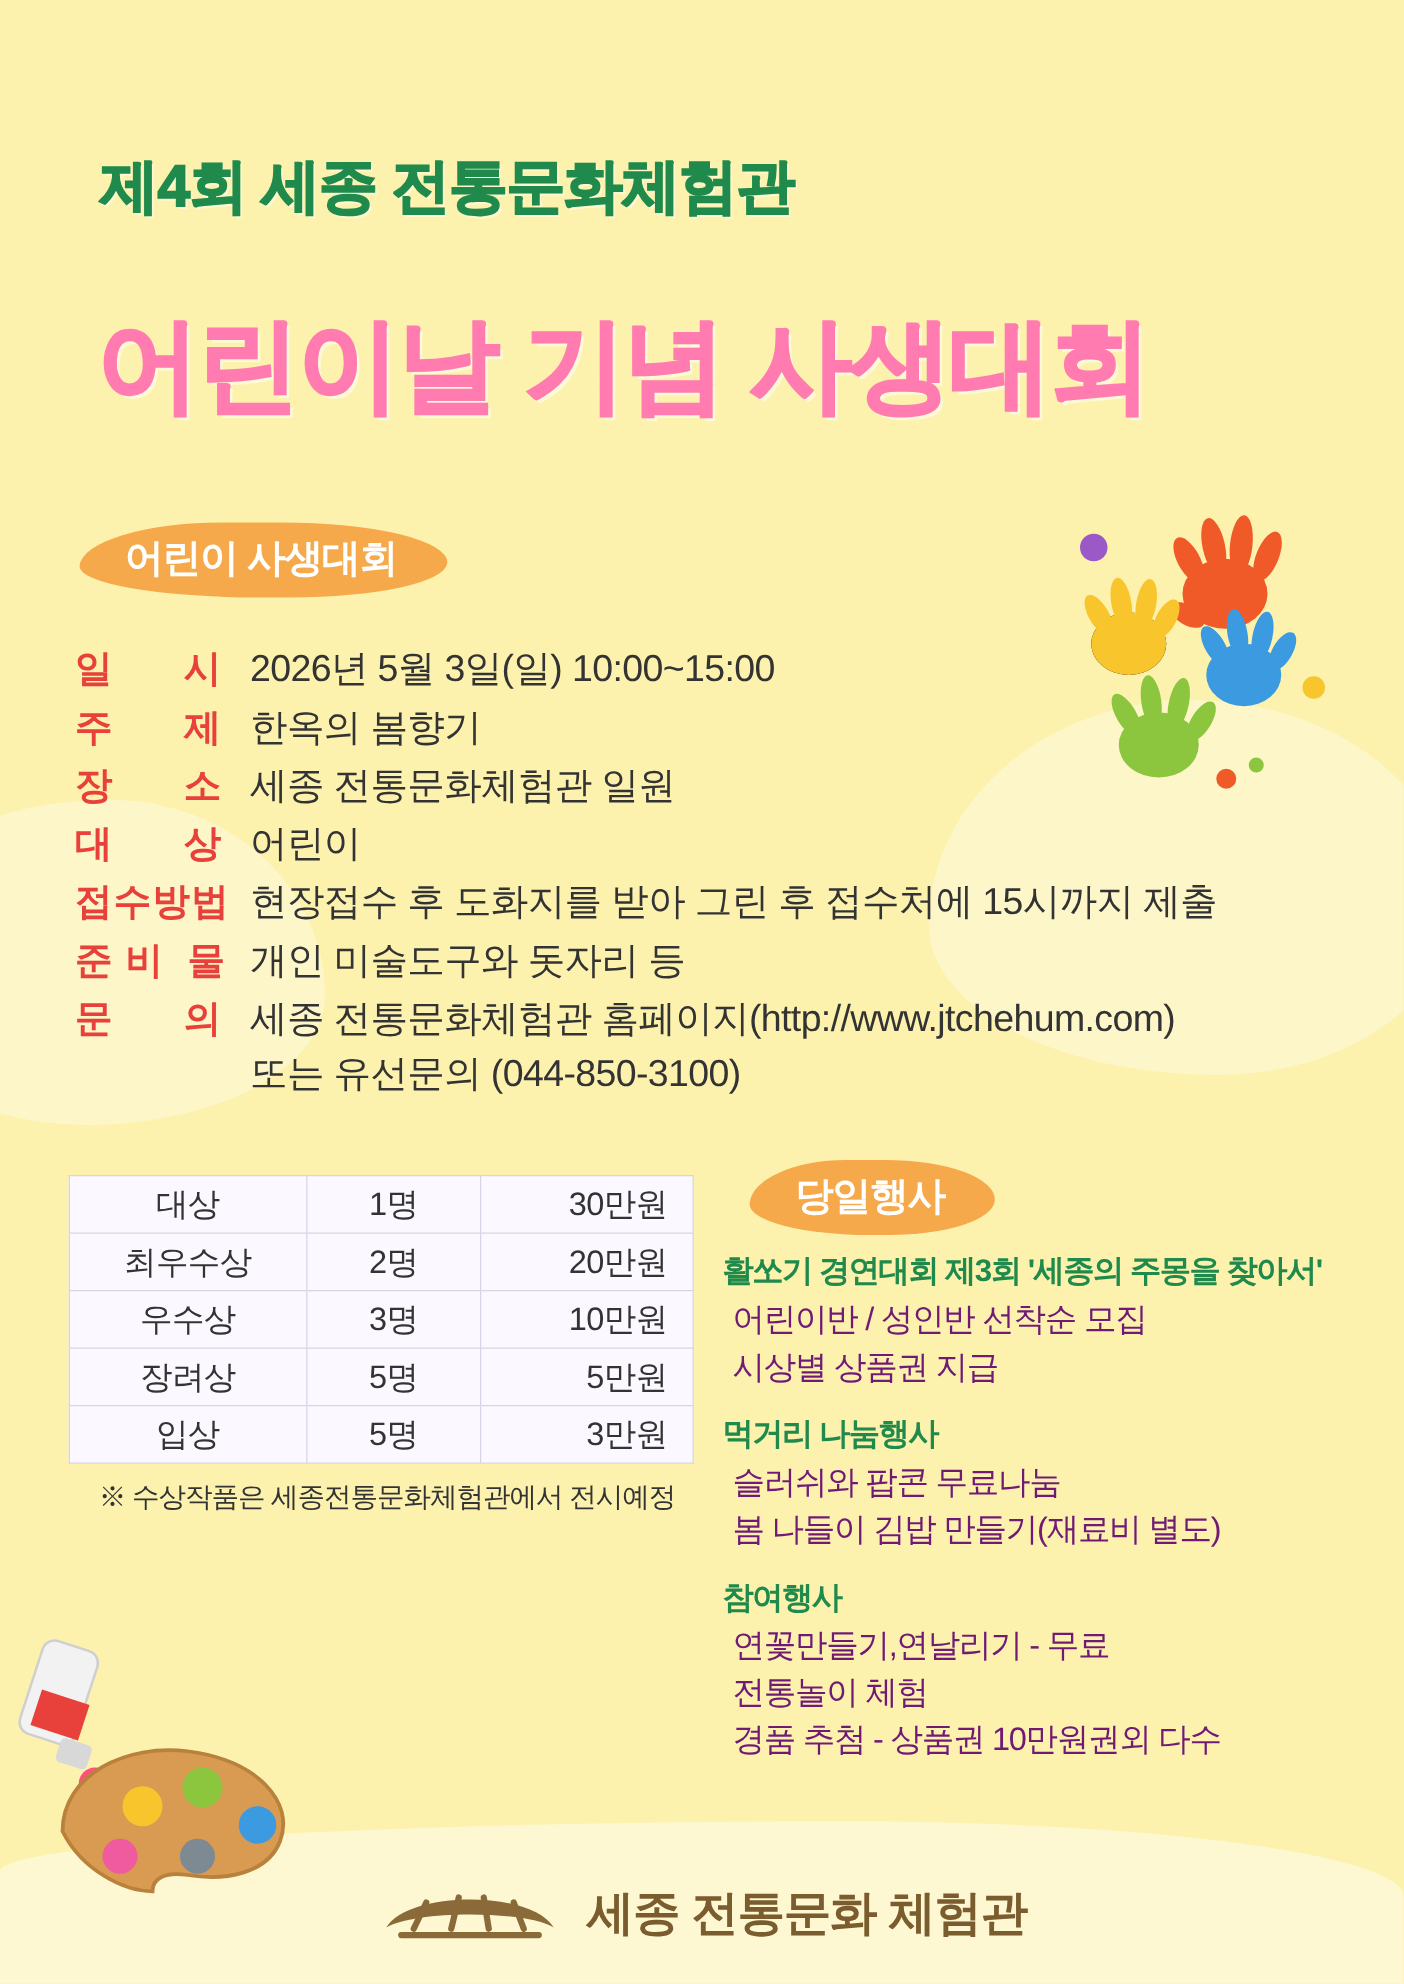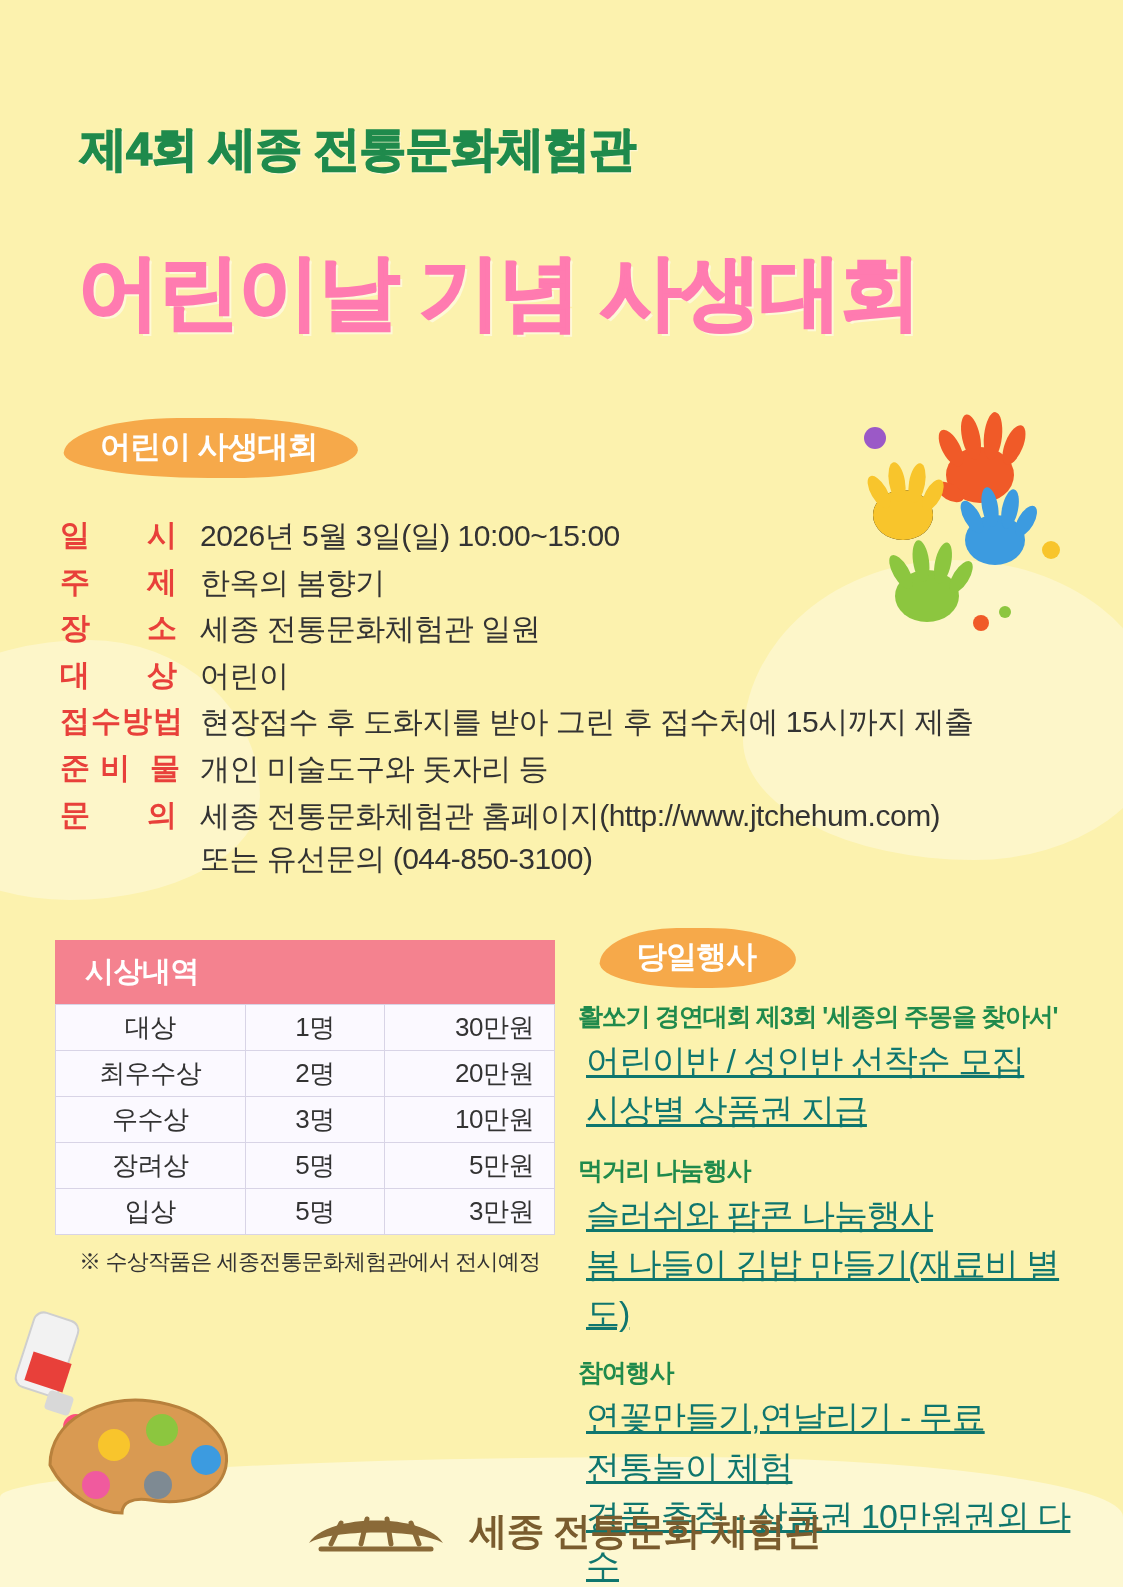--- a/index.html
+++ b/index.html
@@ -184,26 +184,25 @@
     width: 520px;
   }
   .ev-head {
     color: #1F8A4C;
     font-size: 25px;
     font-weight: bold;
     letter-spacing: -1.2px;
     margin-bottom: 4px;
   }
   .ev-line {
-    color: #0f766e;
-    font-size: 34px;
+    color: #701a75;
+    font-size: 26px;
     letter-spacing: -1px;
     padding-left: 8px;
     line-height: 1.45;
-    text-decoration: underline;
   }
   .ev-group { margin-bottom: 18px; }
 
   
   .handprints {
     position: absolute;
     right: 48px;
     top: 400px;
     width: 220px;
     height: 250px;
@@ -315,21 +314,20 @@
       <div class="info-value">개인 미술도구와 돗자리 등</div>
     </div>
     <div class="info-row">
       <div class="info-label">문      의</div>
       <div class="info-value">세종 전통문화체험관 홈페이지(http://www.jtchehum.com)</div>
     </div>
     <div class="info-value-sub">또는 유선문의 (044-850-3100)</div>
   </div>
 
   <div class="award-table-wrap">
-    <div class="award-title">시상내역</div>
     <table class="award">
       <tbody>
         <tr>
           <td class="c1">대상</td>
           <td class="c2">1명</td>
           <td class="c3">30만원</td>
         </tr>
         <tr>
           <td class="c1">최우수상</td>
           <td class="c2">2명</td>
@@ -358,21 +356,21 @@
   <div class="brush" id="brush-sameday">당일행사</div>
 
   <div class="events">
     <div class="ev-group">
       <div class="ev-head">활쏘기 경연대회 제3회 '세종의 주몽을 찾아서'</div>
       <div class="ev-line">어린이반 / 성인반 선착순 모집</div>
       <div class="ev-line">시상별 상품권 지급</div>
     </div>
     <div class="ev-group">
       <div class="ev-head">먹거리 나눔행사</div>
-      <div class="ev-line">슬러쉬와 팝콘 나눔행사</div>
+      <div class="ev-line">슬러쉬와 팝콘 무료나눔</div>
       <div class="ev-line">봄 나들이 김밥 만들기(재료비 별도)</div>
     </div>
     <div class="ev-group">
       <div class="ev-head">참여행사</div>
       <div class="ev-line">연꽃만들기,연날리기 - 무료</div>
       <div class="ev-line">전통놀이 체험</div>
       <div class="ev-line">경품 추첨 - 상품권 10만원권외 다수</div>
     </div>
   </div>
 

